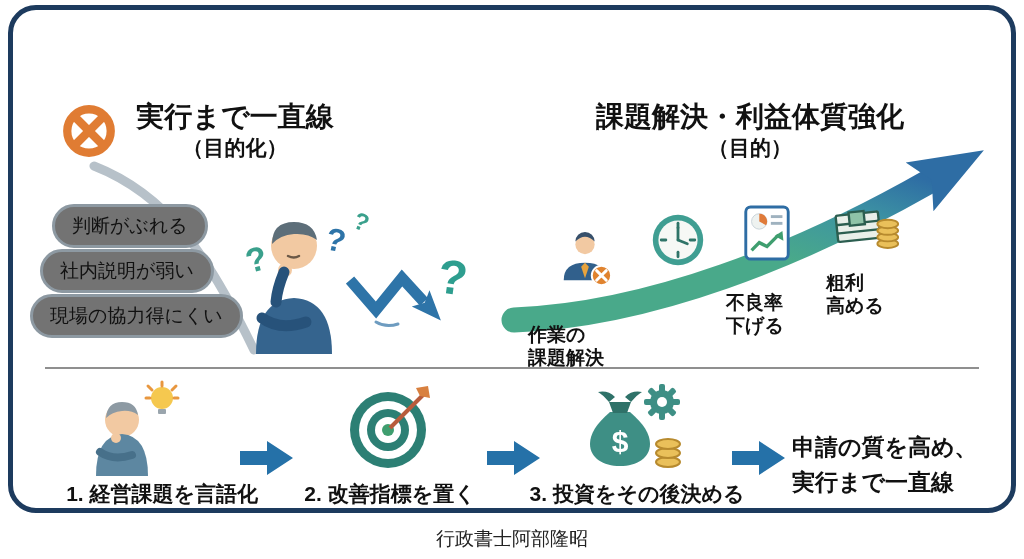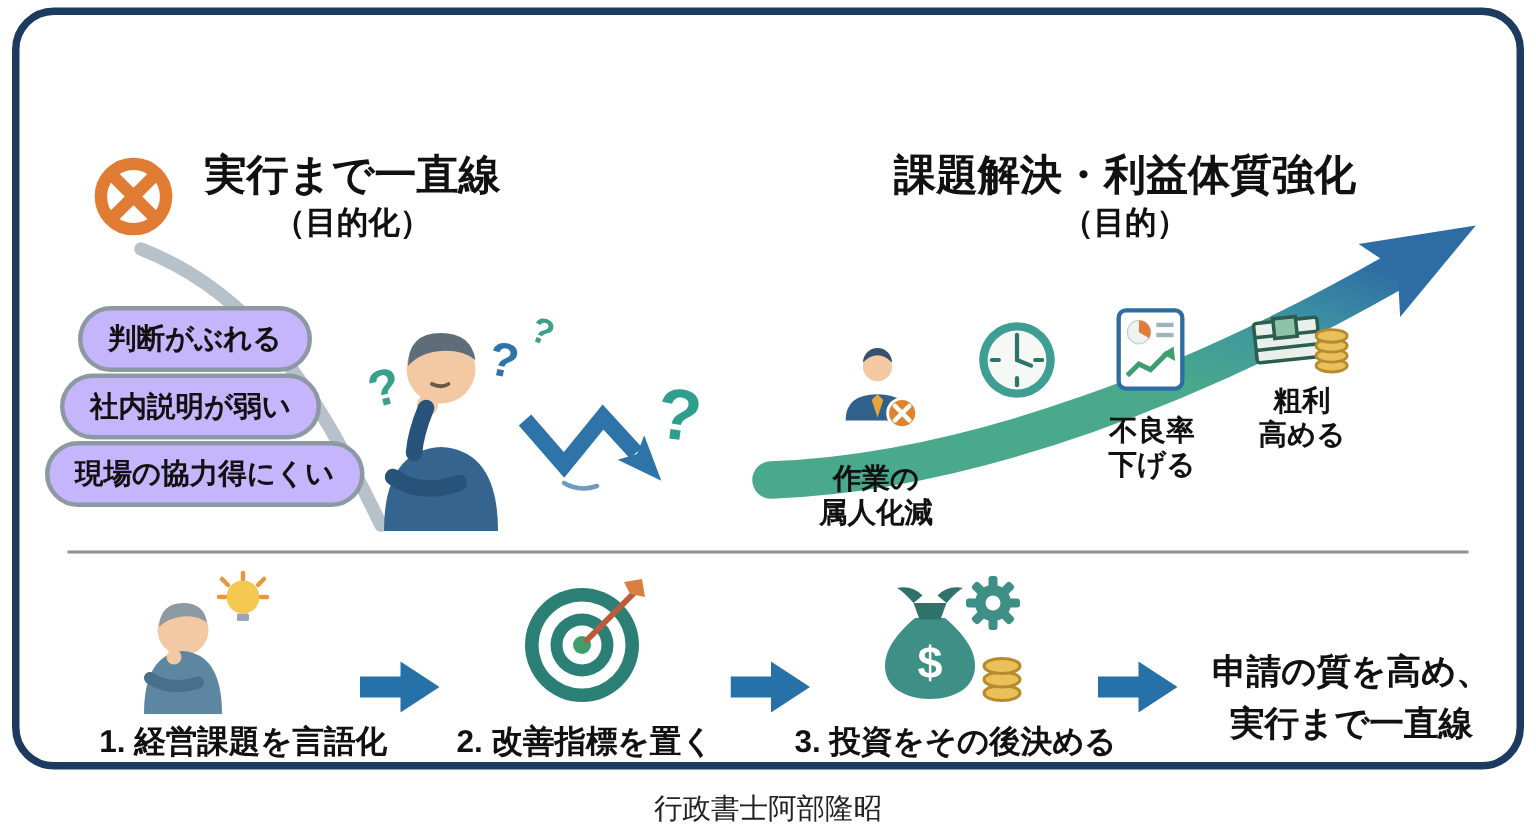--- a/index.html
+++ b/index.html
@@ -5,40 +5,40 @@
   *{margin:0;padding:0;box-sizing:border-box;}
   body{width:1024px;height:559px;font-family:"Liberation Sans","DejaVu Sans",sans-serif;color:#111;background:#fff;}
   .canvas{position:relative;width:1024px;height:559px;background:#fff;overflow:hidden;}
   .abs{position:absolute;}
   .card{left:8px;top:5px;width:1008px;height:508px;border:5px solid #1d3b5e;border-radius:28px;background:#fff;}
   .title{left:0;top:18px;width:1024px;text-align:center;font-size:44px;font-weight:900;}
   .hleft{left:120px;top:98px;width:230px;text-align:center;font-size:28px;font-weight:800;}
   .hleft-sub{left:120px;top:134px;width:230px;text-align:center;font-size:21px;font-weight:800;}
   .hright{left:515px;top:98px;width:470px;text-align:center;font-size:28px;font-weight:800;}
   .hright-sub{left:515px;top:134px;width:470px;text-align:center;font-size:21px;font-weight:800;}
-  .bubble{border:3px solid #8d99a2;border-radius:22px;background:#c4b5fd;font-size:19px;font-weight:700;padding:6px 17px;white-space:nowrap;}
+  .bubble{border:3px solid #8d99a2;border-radius:22px;background:#737373;font-size:19px;font-weight:400;padding:6px 17px;white-space:nowrap;}
   .b1{left:52px;top:204px;}
   .b2{left:40px;top:249px;}
   .b3{left:30px;top:294px;}
   .qm{font-weight:900;}
   .qm1{left:246px;top:240px;font-size:34px;color:#3aa08c;transform:rotate(-14deg);}
   .qm2{left:326px;top:222px;font-size:32px;color:#2e74a8;transform:rotate(12deg);}
   .qm3{left:354px;top:208px;font-size:24px;color:#3aa08c;transform:rotate(22deg);}
   .qm4{left:438px;top:250px;font-size:48px;color:#2e9e8f;transform:rotate(8deg);}
-  .ml{text-align:center;font-size:19px;font-weight:800;line-height:1.22;white-space:pre-line;}
+  .ml{text-align:left;font-size:19px;font-weight:800;line-height:1.22;white-space:pre-line;margin-top:15px;}
   .ml1{left:528px;top:308px;width:112px;}
   .ml2{left:640px;top:284px;width:80px;}
   .ml3{left:726px;top:276px;width:84px;}
   .ml4{left:826px;top:256px;width:84px;}
   .divider{left:45px;top:367px;width:934px;height:0;border-top:2px solid #8f8f8f;}
   .sl{text-align:center;font-size:21px;font-weight:800;}
   .sl1{left:28px;top:480px;width:230px;text-align:right;}
   .sl2{left:288px;top:480px;width:204px;}
   .sl3{left:518px;top:480px;width:238px;}
-  .conclusion{left:792px;top:430px;width:218px;text-align:center;font-size:23px;font-weight:800;line-height:1.5;white-space:pre-line;}
+  .conclusion{left:792px;top:430px;width:218px;text-align:left;font-size:23px;font-weight:800;line-height:1.5;white-space:pre-line;}
   .footer{left:0;top:526px;width:1024px;text-align:center;font-size:19px;color:#222;}
   .noicon{left:60px;top:102px;width:58px;height:58px;}
   .graypath{left:58px;top:150px;width:240px;height:205px;}
   .person1{left:236px;top:206px;width:114px;height:148px;}
   .zigzag{left:346px;top:264px;width:104px;height:66px;}
   .swoosh{left:500px;top:115px;width:500px;height:240px;}
   .mi1{left:556px;top:230px;width:58px;height:58px;}
   .mi2{left:650px;top:212px;width:56px;height:56px;}
   .mi3{left:740px;top:204px;width:54px;height:58px;}
   .mi4{left:834px;top:194px;width:66px;height:58px;}
@@ -158,21 +158,21 @@
     </g>
     <g fill="#eac05a" stroke="#b78a2e" stroke-width="2">
       <ellipse cx="57" cy="52" rx="11" ry="4.5"></ellipse>
       <ellipse cx="57" cy="45" rx="11" ry="4.5"></ellipse>
       <ellipse cx="57" cy="38" rx="11" ry="4.5"></ellipse>
       <ellipse cx="57" cy="31" rx="11" ry="4.5"></ellipse>
     </g>
   </svg>
 
   <div class="abs ml ml1">作業の
-属人化減</div>
+課題解決</div>
   <div class="abs ml ml3">不良率
 下げる</div>
   <div class="abs ml ml4">粗利
 高める</div>
 
   <div class="abs divider"></div>
 
   <svg class="abs s1i" viewBox="0 0 90 96">
     <circle cx="70" cy="18" r="11" fill="#f5c84f"></circle>
     <rect x="66" y="29" width="8" height="5" rx="1" fill="#9aa5ad"></rect>

